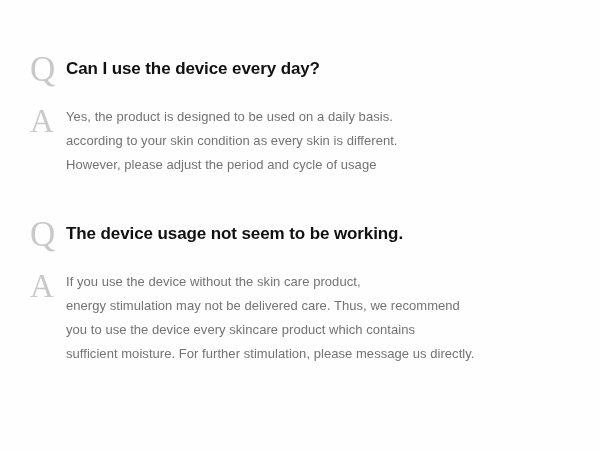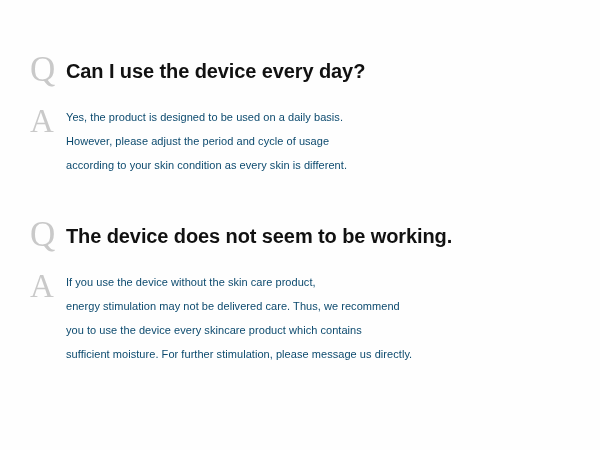--- a/index.html
+++ b/index.html
@@ -58,34 +58,34 @@
     padding-top: 2px;
   }
 
   .question-row {
     margin-bottom: 16px;
   }
 
   .question-text {
     flex: 1 1 auto;
     font-family: "Liberation Sans", sans-serif;
-    font-size: 20px;
+    font-size: 17px;
     font-weight: 700;
     color: #111111;
     letter-spacing: -0.1px;
     line-height: 1.3;
     padding-top: 6px;
   }
 
   .answer-text {
     flex: 1 1 auto;
     font-family: "Liberation Sans", sans-serif;
-    font-size: 11px;
+    font-size: 13px;
     font-weight: 400;
-    color: #0c4a6e;
+    color: #737373;
     line-height: 24px;
     letter-spacing: 0.05px;
     padding-top: 2px;
   }
 
   .answer-text .line {
     display: block;
     white-space: pre;
   }
 </style>
@@ -98,32 +98,32 @@
 
     <div class="faq-row question-row">
       <div class="marker marker-q">Q</div>
       <div class="question-text">Can I use the device every day?</div>
     </div>
 
     <div class="faq-row answer-row">
       <div class="marker marker-a">A</div>
       <div class="answer-text">
         <span class="line">Yes, the product is designed to be used on a daily basis.</span>
+        <span class="line">according to your skin condition as every skin is different.</span>
         <span class="line">However, please adjust the period and cycle of usage</span>
-        <span class="line">according to your skin condition as every skin is different.</span>
       </div>
     </div>
 
   </div>
 
   <div class="faq-block">
 
     <div class="faq-row question-row">
       <div class="marker marker-q">Q</div>
-      <div class="question-text">The device does not seem to be working.</div>
+      <div class="question-text">The device usage not seem to be working.</div>
     </div>
 
     <div class="faq-row answer-row">
       <div class="marker marker-a">A</div>
       <div class="answer-text">
         <span class="line">If you use the device without the skin care product,</span>
         <span class="line">energy stimulation may not be delivered care. Thus, we recommend</span>
         <span class="line">you to use the device every skincare product which contains</span>
         <span class="line">sufficient moisture. For further stimulation, please message us directly.</span>
       </div>

